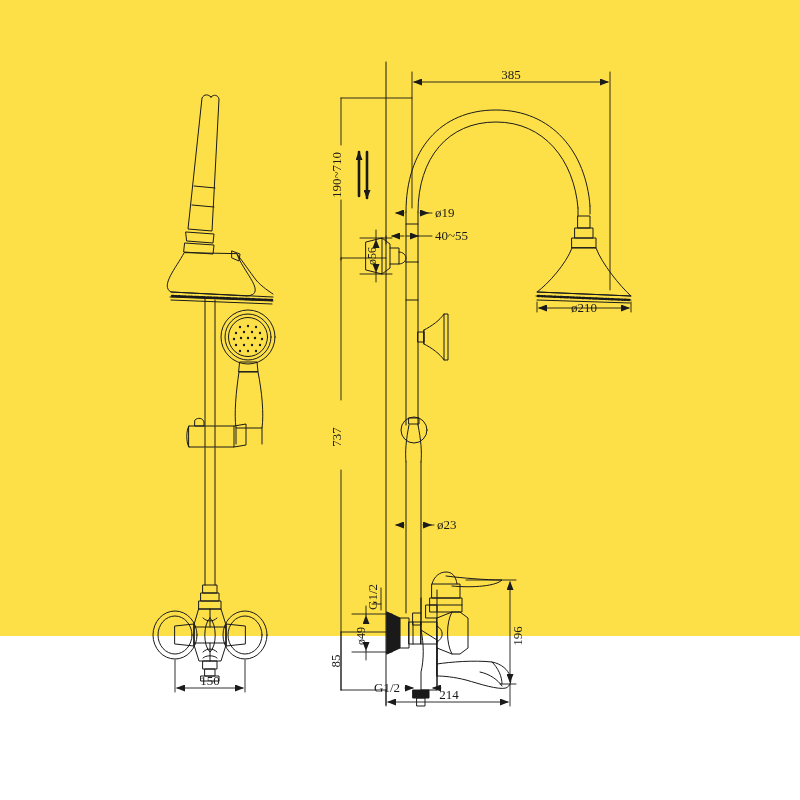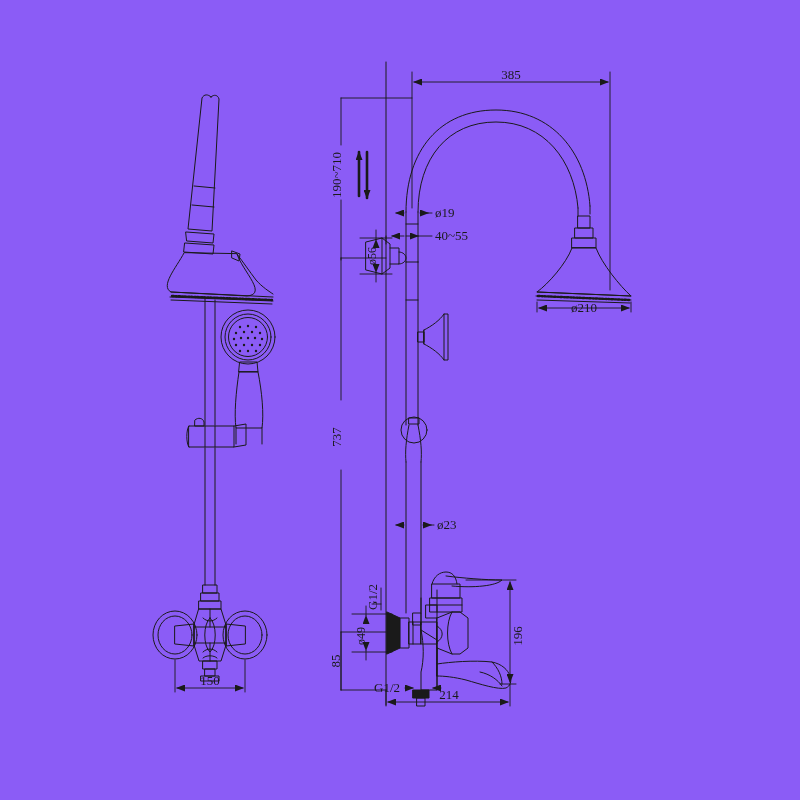--- a/index.html
+++ b/index.html
@@ -1,18 +1,18 @@
 <!DOCTYPE html>
 <html><head>
 <meta charset="utf-8">
 <style>
   html,body{margin:0;padding:0;background:#ffffff;}
   body{width:800px;height:800px;overflow:hidden;
        font-family:"Liberation Serif", serif;}
-  #sheet{position:relative;width:800px;height:800px;background:#8b5cf6;}
+  #sheet{position:relative;width:800px;height:636px;background:#fde047;}
   svg{display:block;}
   .dimtext{font-family:"Liberation Serif", serif;font-size:13px;fill:#1a1a1a;}
   .dimtext-sm{font-family:"Liberation Serif", serif;font-size:12px;fill:#1a1a1a;}
 </style>
 </head>
 <body>
 
 <div id="sheet">
 <svg width="800" height="800" viewBox="0 0 800 800">
   <defs>

